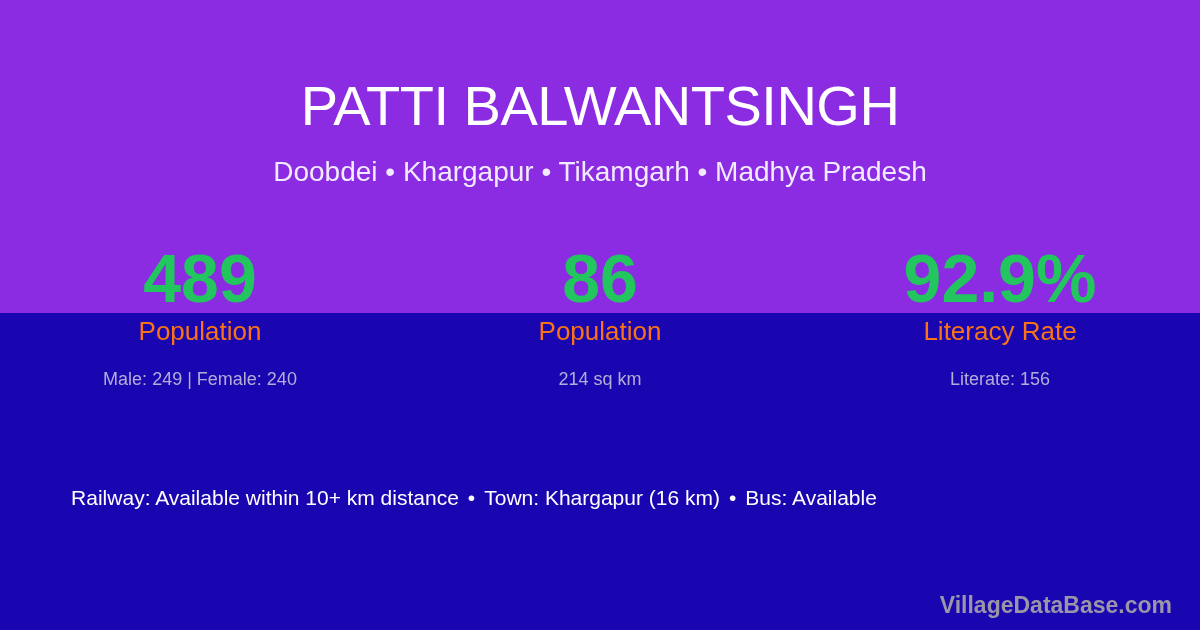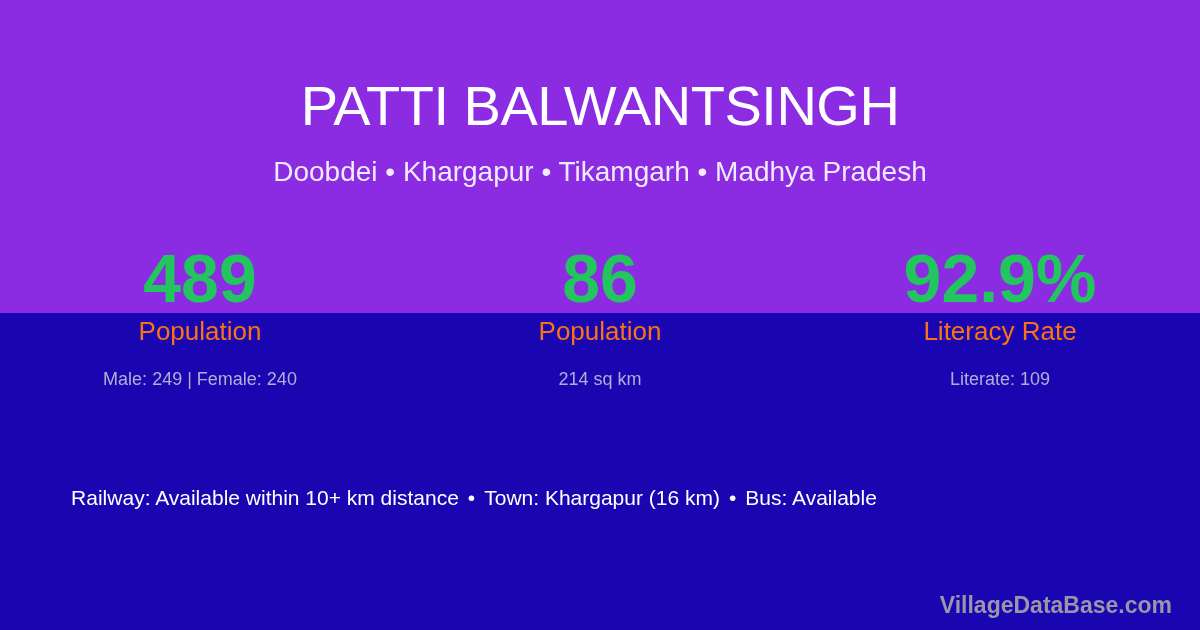--- a/index.html
+++ b/index.html
@@ -154,21 +154,21 @@
 
     <div class="stat">
       <div class="stat-value">86</div>
       <div class="stat-label">Population</div>
       <div class="stat-detail">214 sq km</div>
     </div>
 
     <div class="stat">
       <div class="stat-value">92.9%</div>
       <div class="stat-label">Literacy Rate</div>
-      <div class="stat-detail">Literate: 109</div>
+      <div class="stat-detail">Literate: 156</div>
     </div>
 
   </div>
 
   <div id="facilities"><span>Railway: Available within 10+ km distance</span><span class="sep">•</span><span>Town: Khargapur (16 km)</span><span class="sep">•</span><span>Bus: Available</span></div>
 
   <div id="footer">VillageDataBase.com</div>
 
 </div>
 

